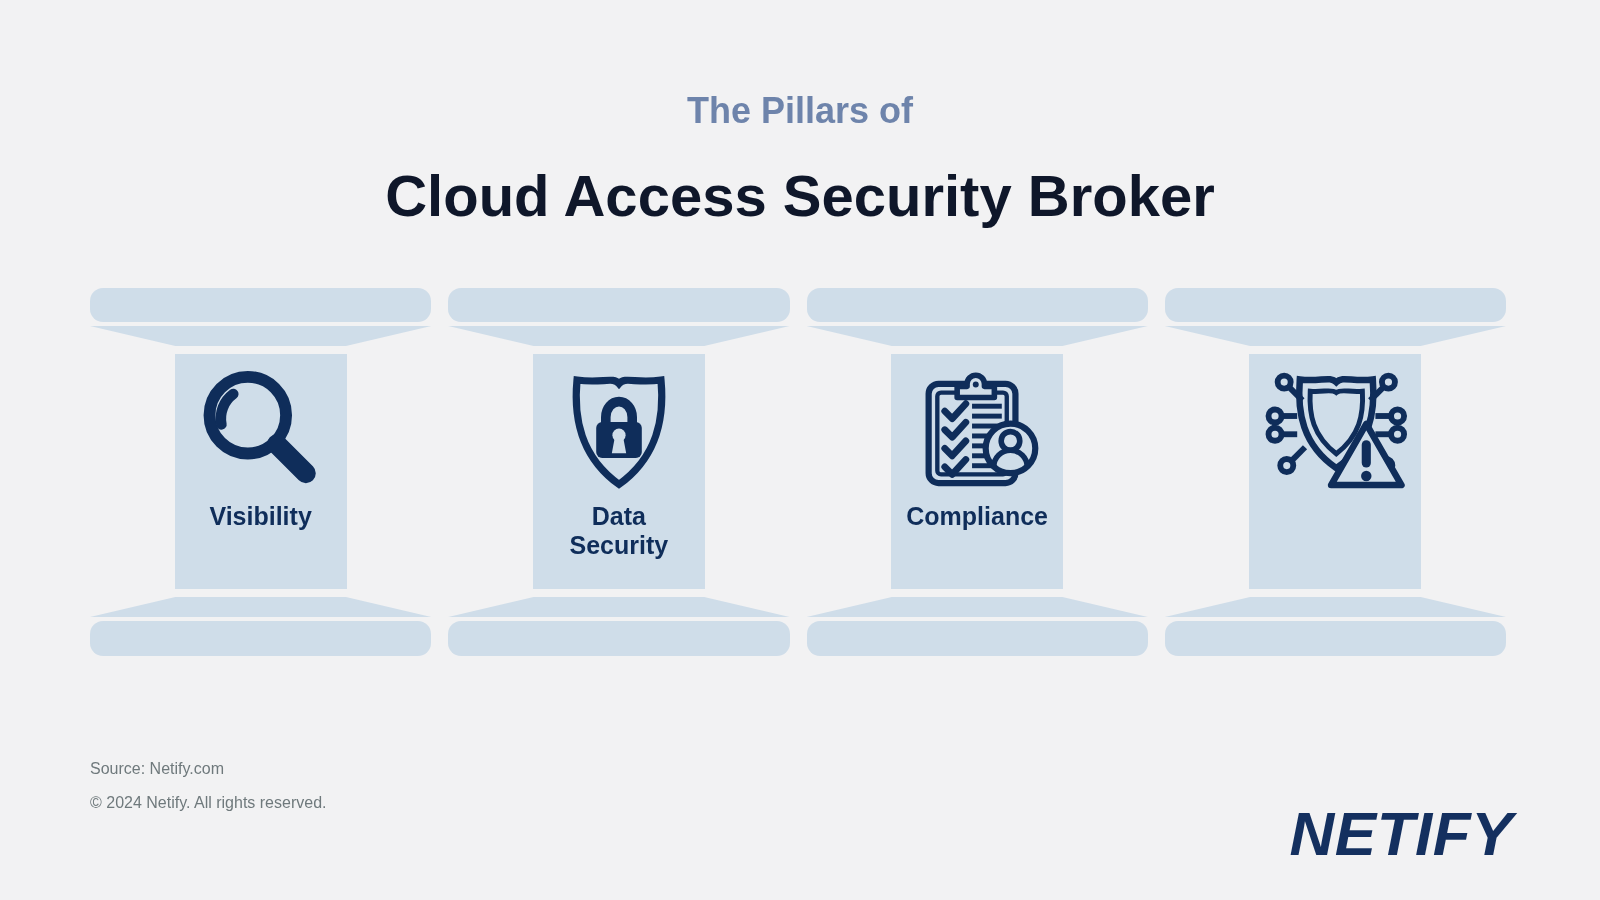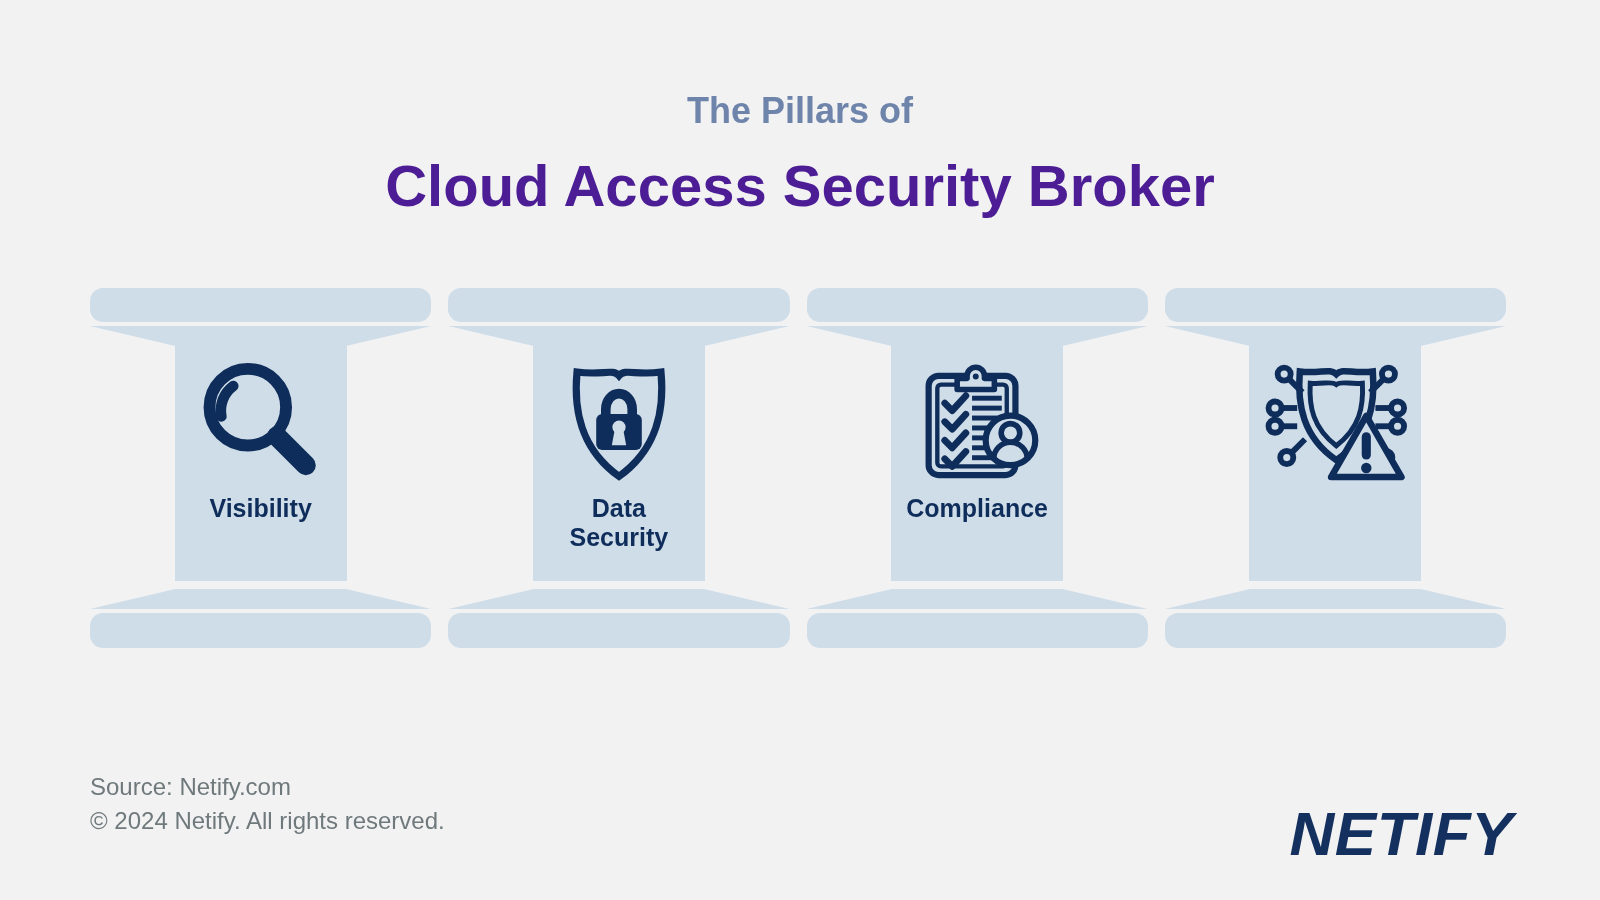--- a/index.html
+++ b/index.html
@@ -12,23 +12,23 @@
   }
 
   
   .title-wrap { position: absolute; top: 0; left: 0; width: 1600px; text-align: center; }
   .title-line1 {
     margin-top: 92px;
     font-size: 36px; font-weight: bold; line-height: 1.05;
     color: #6e84ab;
   }
   .title-line2 {
-    margin-top: 26px;
+    margin-top: 36px;
     font-size: 58px; font-weight: bold; line-height: 1.05;
-    color: #4c1d95;
+    color: #0f172a;
   }
 
   
   .pillars {
     position: absolute; left: 90px; top: 288px;
     width: 1416px;
     display: flex; gap: 17px;
   }
   .pillar { flex: 1; display: flex; flex-direction: column; min-width: 0; }
   .cap-top, .cap-bottom {
@@ -36,43 +36,43 @@
   }
   .capital-top {
     height: 20px; margin-top: 4px; background: #cfdde9;
     clip-path: polygon(0 0, 100% 0, 75% 100%, 25% 100%);
   }
   .capital-bottom {
     height: 20px; margin-top: 8px; background: #cfdde9;
     clip-path: polygon(25% 0, 75% 0, 100% 100%, 0 100%);
   }
   .cap-bottom { margin-top: 4px; height: 35px; }
-  .shaft-row { display: flex; justify-content: center; }
+  .shaft-row { display: flex; justify-content: center; margin-top: 8px; }
   .shaft {
     width: 172px; height: 235px; background: #cfdde9;
     box-sizing: border-box; padding-top: 10px;
     display: flex; flex-direction: column; align-items: center;
   }
   .icon-box { height: 134px; display: flex; align-items: center; justify-content: center; }
   .pillar-label {
     margin-top: 4px;
     font-size: 25px; font-weight: bold; line-height: 1.14;
     color: #0f2d5a; text-align: center;
   }
   .pillar-label span { display: block; }
 
   
   .ic { stroke: #0f2d5a; fill: none; }
   .ic-fill { fill: #0f2d5a; stroke: none; }
   .ic-bg { fill: #cfdde9; }
 
   
   .footer-left {
-    position: absolute; left: 90px; top: 770px;
-    font-size: 24px; line-height: 34px; color: #6f797c;
+    position: absolute; left: 90px; top: 752px;
+    font-size: 16px; line-height: 34px; color: #6f797c;
   }
   .brand-logo {
     position: absolute; right: 87px; top: 798px;
     font-size: 62px; font-weight: bold; font-style: italic;
     color: #14305f; letter-spacing: 0.5px;
   }
 </style>
 </head>
 <body>
 

